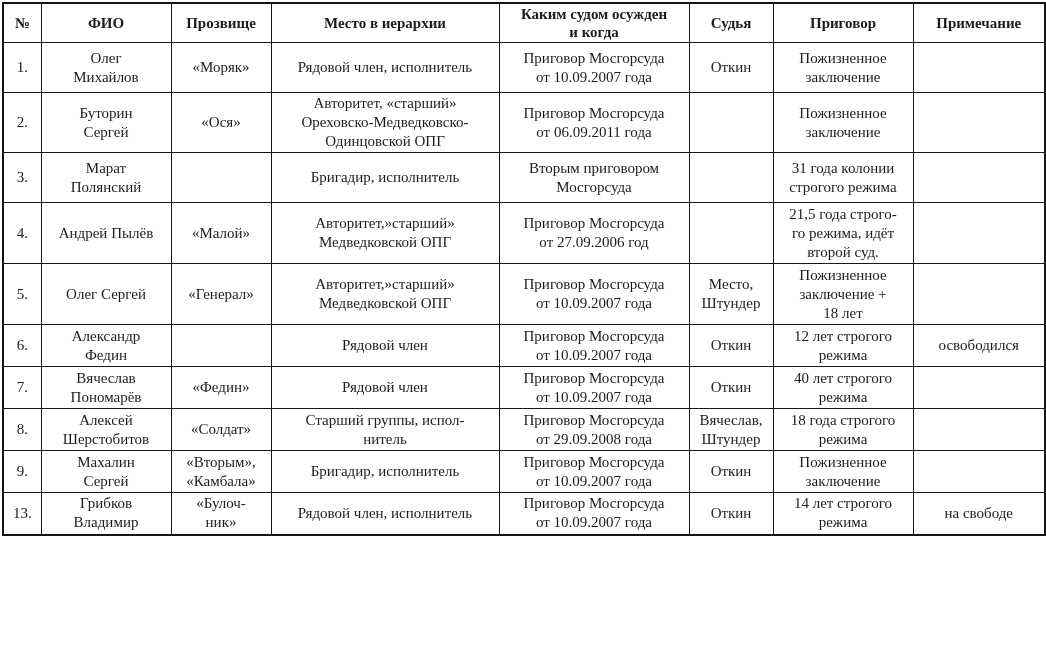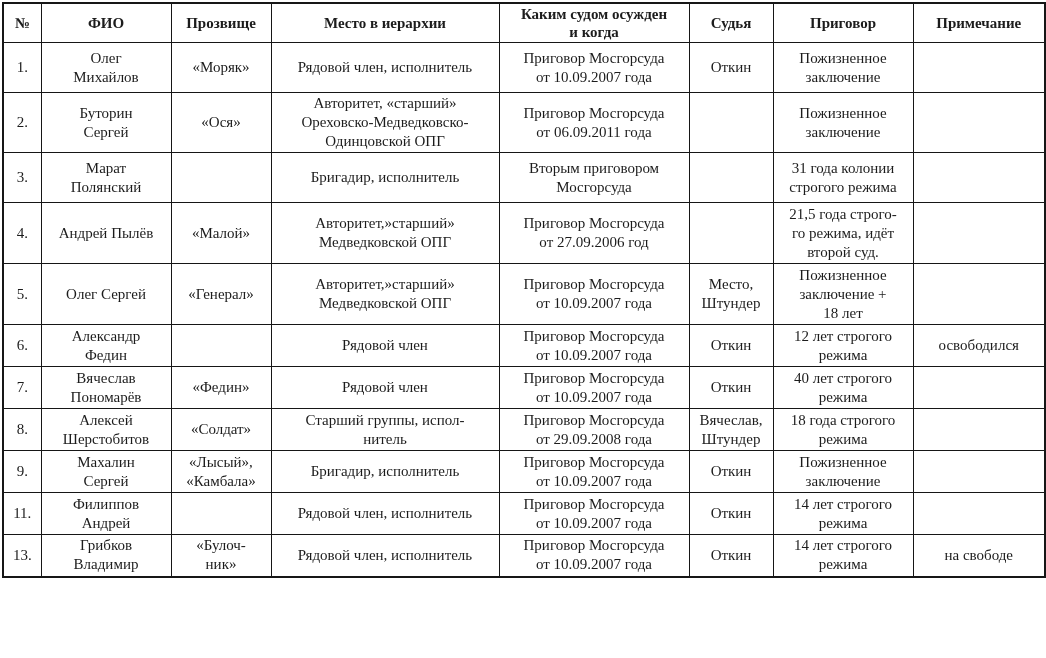--- a/index.html
+++ b/index.html
@@ -194,41 +194,28 @@
         <td>Вячеслав,
 Штундер</td>
         <td>18 года строгого
 режима</td>
         <td></td>
       </tr>
       <tr class="h42">
         <td>9.</td>
         <td>Махалин
 Сергей</td>
-        <td>«Лысый»,
+        <td>«Вторым»,
 «Камбала»</td>
         <td>Бригадир, исполнитель</td>
         <td>Приговор Мосгорсуда
 от 10.09.2007 года</td>
         <td>Откин</td>
         <td>Пожизненное
 заключение</td>
-        <td></td>
-      </tr>
-      <tr class="h42">
-        <td>11.</td>
-        <td>Филиппов
-Андрей</td>
-        <td></td>
-        <td>Рядовой член, исполнитель</td>
-        <td>Приговор Мосгорсуда
-от 10.09.2007 года</td>
-        <td>Откин</td>
-        <td>14 лет строгого
-режима</td>
         <td></td>
       </tr>
       <tr class="h42">
         <td>13.</td>
         <td>Грибков
 Владимир</td>
         <td>«Булоч-
 ник»</td>
         <td>Рядовой член, исполнитель</td>
         <td>Приговор Мосгорсуда

